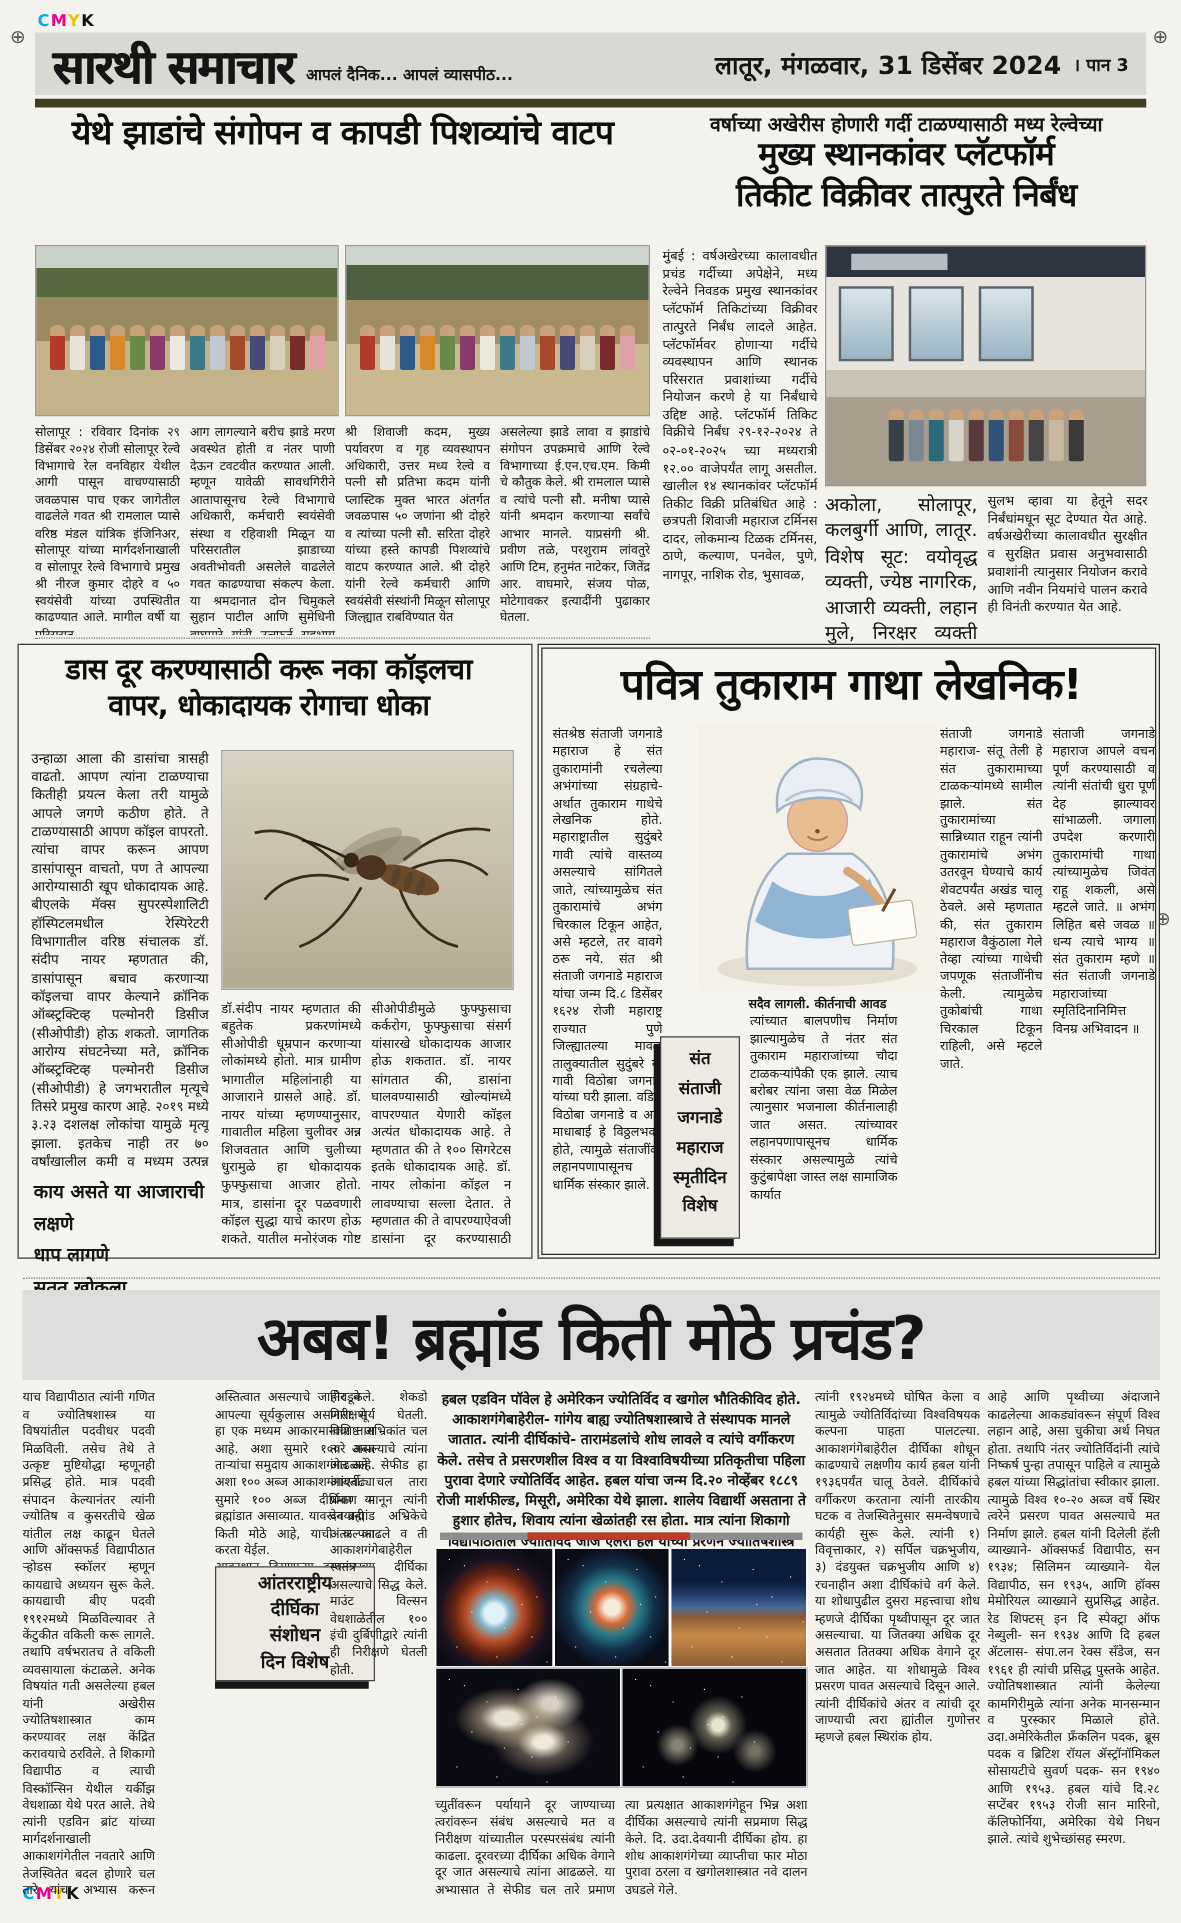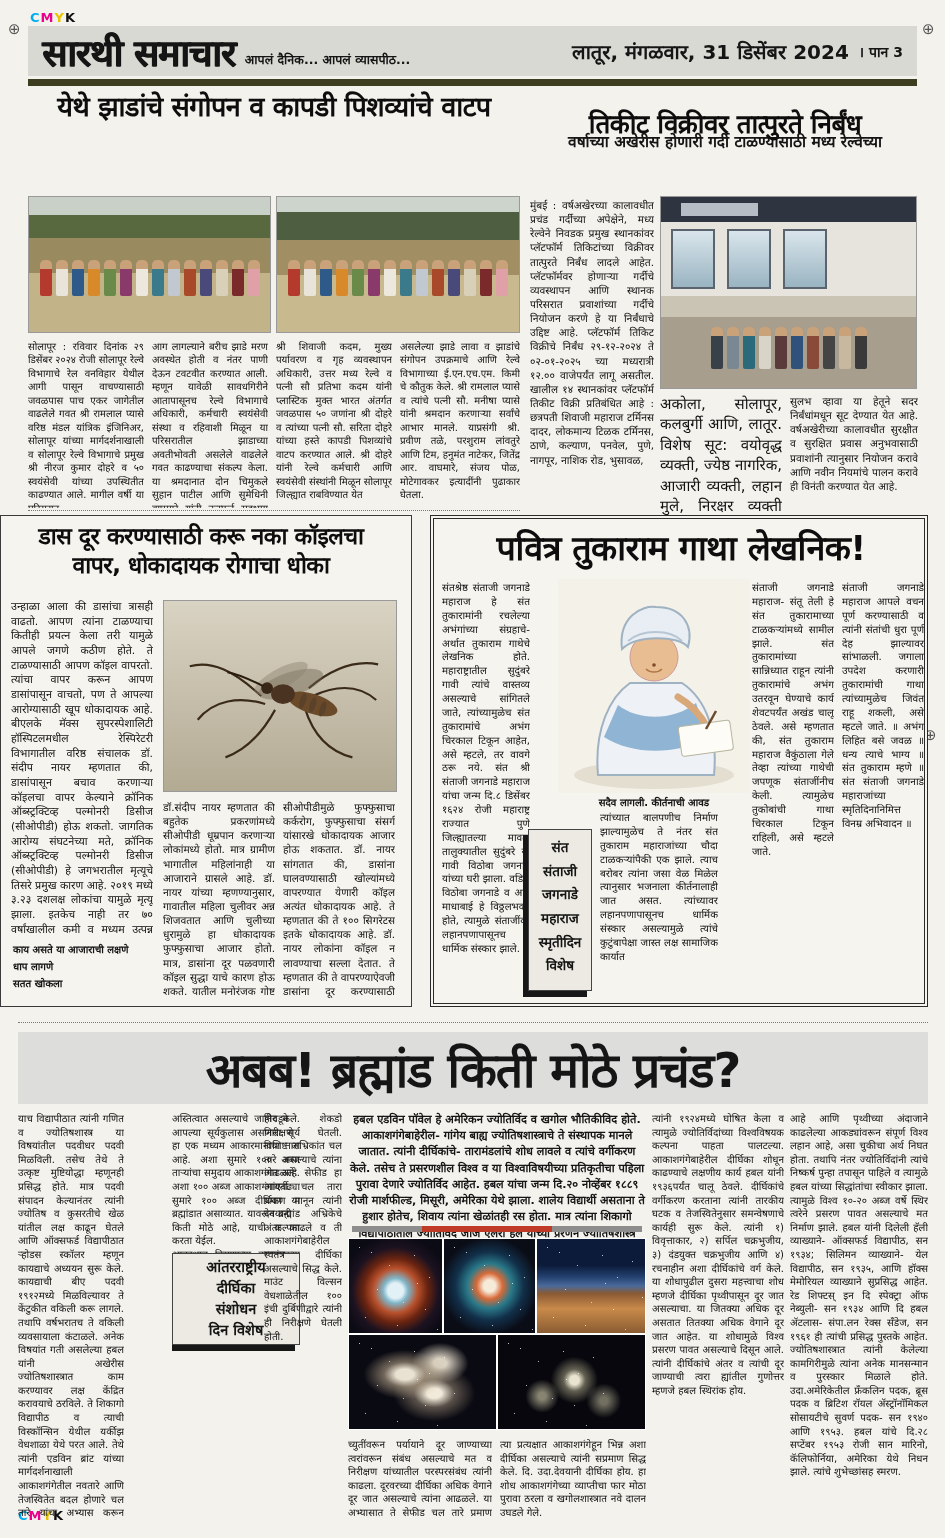--- a/index.html
+++ b/index.html
@@ -11,21 +11,21 @@
   
   .masthead{left:28px;top:26px;width:889px;height:50px;background:#d9d9d4;display:flex;align-items:center;padding:0 14px;box-sizing:border-box;}
   .mast-title{font-size:37px;font-weight:800;letter-spacing:-1px;text-shadow:1px 0 #111;white-space:nowrap;}
   .mast-tag{font-size:12.5px;font-weight:700;margin:16px 0 0 10px;white-space:nowrap;}
   .mast-date{margin-left:auto;font-size:20px;font-weight:800;white-space:nowrap;}
   .mast-page{font-size:14px;font-weight:700;margin-left:10px;}
   .rule{left:28px;top:79px;width:889px;height:7px;background:#3d3d20;}
   
   .hl{font-weight:800;text-align:center;letter-spacing:-0.5px;line-height:1.28;color:#0d0d0d;}
   .tree-hl{left:24px;top:90px;width:500px;font-size:27px;}
-  .rail-kicker{left:530px;top:88px;width:390px;font-size:15.5px;font-weight:600;text-align:center;margin-top:42px;}
+  .rail-kicker{left:530px;top:88px;width:390px;font-size:15.5px;font-weight:600;text-align:center;}
   .rail-hl{left:530px;top:108px;width:390px;font-size:26px;}
   
   .col{position:absolute;font-size:9.9px;line-height:1.36;text-align:justify;overflow:hidden;color:#111;}
   .dotted{position:absolute;border-top:1.5px dotted #777;height:0;}
   
   .photo{position:absolute;overflow:hidden;border:1px solid #999;box-sizing:border-box;}
   .photo-field1{background:linear-gradient(180deg,#c9d0c7 0 13%,#59693f 13% 30%,#9a8a60 30% 56%,#c3b389 56% 100%);}
   .photo-field2{background:linear-gradient(180deg,#cdd4cc 0 11%,#4e5e40 11% 32%,#a18e62 32% 58%,#c9b98e 58% 100%);}
   .crowd{position:absolute;left:0;right:0;bottom:24%;text-align:center;white-space:nowrap;}
   .pf{display:inline-block;width:12px;height:36px;border-radius:5px 5px 2px 2px;margin:0 2px;background:linear-gradient(#caa27a 0 9px,var(--c,#888) 9px);}
@@ -38,21 +38,21 @@
   .win{position:absolute;top:17%;width:17%;height:31%;background:linear-gradient(#d9e5eb,#9ab4c2);border:2px solid #5a646e;box-sizing:border-box;}
   .sign{position:absolute;top:3%;left:8%;width:30%;height:7%;background:#cfd6dd;opacity:.85;}
   .crowd-dark{bottom:8%;}
   .crowd-dark .pf{height:42px;}
   .crowd-dark .pf:nth-child(1){--c:#384048}.crowd-dark .pf:nth-child(2){--c:#7a8894}.crowd-dark .pf:nth-child(3){--c:#2a6a7a}
   .crowd-dark .pf:nth-child(4){--c:#d8d4c8}.crowd-dark .pf:nth-child(5){--c:#5a3a3a}.crowd-dark .pf:nth-child(6){--c:#30527a}
   .crowd-dark .pf:nth-child(7){--c:#8a4a3a}.crowd-dark .pf:nth-child(8){--c:#444}.crowd-dark .pf:nth-child(9){--c:#c8b8a0}
   .crowd-dark .pf:nth-child(10){--c:#3a3a3a}
   
   .boxed{position:absolute;box-sizing:border-box;background:#f5f4ef;}
-  .mosq-box{left:0;top:515px;width:412px;height:492px;border:1.5px solid #3a3a3a;}
+  .mosq-box{left:14px;top:515px;width:412px;height:492px;border:1.5px solid #3a3a3a;}
   .tuka-box{left:430px;top:515px;width:498px;height:492px;border:4px double #2a2a2a;}
   .mosq-hl{position:absolute;left:6px;top:6px;width:388px;font-size:23px;}
   .tuka-hl{position:absolute;left:6px;top:8px;width:482px;font-size:34px;}
   .side-box{position:absolute;background:#eceae2;border:1px solid #444;box-shadow:-5px 6px 0 #171717;text-align:center;font-weight:800;box-sizing:border-box;}
   .tuka-side{left:94px;top:310px;width:64px;height:162px;font-size:13.5px;line-height:1.75;padding-top:6px;}
   .uni-side{width:100%;height:92px;font-size:14.5px;line-height:1.45;padding-top:3px;margin:5px 0;break-inside:avoid;}
   
   .uni-band{left:18px;top:1032px;width:910px;height:72px;background:#dddddb;display:flex;align-items:center;justify-content:center;}
   .uni-hl{font-size:48px;font-weight:800;letter-spacing:-1px;}
   .uni-intro{position:absolute;left:348px;top:1112px;width:298px;font-size:11.2px;font-weight:700;line-height:1.45;text-align:center;}
@@ -63,21 +63,21 @@
   .g1{width:32%;height:50%;background:radial-gradient(circle at 50% 55%,#e2f1f6 0 11%,#7fb6c9 18%,#b8502c 32%,#6a2410 46%,#1c1220 62%,#0b0b14 80%);}
   .g2{width:31%;height:50%;background:radial-gradient(circle at 50% 50%,#f6ead9 0 9%,#d86a38 20%,#2a7a8a 34%,#12304a 52%,#0a0c16 75%);}
   .g3{width:37%;height:50%;background:linear-gradient(180deg,#0d1b3a 0 28%,#23406e 40%,#4a6a9a 50%,#8a5a34 58%,#c98a4a 74%,#8a5c32 100%);}
   .g4{width:50%;height:50%;background:radial-gradient(ellipse at 38% 42%,#e9e1d1 0 7%,rgba(200,180,150,.55) 16%,transparent 32%),radial-gradient(ellipse at 58% 62%,#f1e9d9 0 6%,rgba(185,165,140,.45) 17%,transparent 34%),radial-gradient(ellipse at 62% 30%,#d9d1c1 0 5%,transparent 22%),#0a0a12;}
   .g5{width:50%;height:50%;background:radial-gradient(circle at 52% 48%,#e8e4cf 0 5%,rgba(190,185,150,.5) 12%,transparent 26%),radial-gradient(circle at 30% 65%,rgba(220,215,180,.6) 0 3%,transparent 14%),radial-gradient(circle at 72% 70%,rgba(220,215,180,.5) 0 3%,transparent 14%),#07070d;}
   .stars{position:absolute;left:10px;top:8px;width:1px;height:1px;background:#fff;border-radius:50%;
     box-shadow:12px 5px 0 #fff,30px 18px 0 #e8e8ff,55px 8px 0 #fff,70px 30px 0 #fff8e0,18px 42px 0 #fff,44px 55px 0 #e8e8ff,66px 62px 0 #fff,85px 14px 0 #fff,6px 70px 0 #fff8e0,38px 78px 0 #fff,78px 82px 0 #e8e8ff,95px 50px 0 #fff,58px 36px 0 #fff;}
   
   .mosq-photo{position:absolute;left:162px;top:84px;width:234px;height:192px;border:1px solid #999;box-sizing:border-box;}
   .saint-illu{position:absolute;left:124px;top:60px;width:192px;height:214px;}
-  .symptoms{position:absolute;left:12px;top:425px;width:140px;font-size:10px;line-height:1.7;font-weight:600;}
+  .symptoms{position:absolute;left:12px;top:425px;width:140px;font-size:15px;line-height:1.7;font-weight:600;}
   .caption{font-size:10px;font-weight:700;text-align:center;}
   .wish{position:absolute;left:790px;top:1552px;width:138px;font-size:10px;font-weight:700;text-align:center;}
 </style>
 </head>
 <body>
 
 <span class="reg" style="left:8px;top:20px;">⊕</span>
 <span class="reg" style="left:922px;top:20px;">⊕</span>
 <span class="reg" style="left:924px;top:726px;">⊕</span>
 <div class="cmyk" style="left:30px;top:10px;">
@@ -105,20 +105,21 @@
   <div class="crowd"><span class="pf"></span><span class="pf"></span><span class="pf"></span><span class="pf"></span><span class="pf"></span><span class="pf"></span><span class="pf"></span><span class="pf"></span><span class="pf"></span><span class="pf"></span><span class="pf"></span><span class="pf"></span><span class="pf"></span><span class="pf"></span></div>
 </div>
 <div class="col" style="left:28px;top:340px;width:116px;height:168px;">सोलापूर : रविवार दिनांक २९ डिसेंबर २०२४ रोजी सोलापूर रेल्वे विभागाचे रेल वनविहार येथील आगी पासून वाचण्यासाठी जवळपास पाच एकर जागेतील वाढलेले गवत श्री रामलाल प्यासे वरिष्ठ मंडल यांत्रिक इंजिनिअर, सोलापूर यांच्या मार्गदर्शनाखाली व सोलापूर रेल्वे विभागाचे प्रमुख श्री नीरज कुमार दोहरे व ५० स्वयंसेवी यांच्या उपस्थितीत काढण्यात आले. मागील वर्षी या परिसरात</div>
 <div class="col" style="left:152px;top:340px;width:116px;height:168px;">आग लागल्याने बरीच झाडे मरण अवस्थेत होती व नंतर पाणी देऊन टवटवीत करण्यात आली. म्हणून यावेळी सावधगिरीने आतापासूनच रेल्वे विभागाचे अधिकारी, कर्मचारी स्वयंसेवी संस्था व रहिवाशी मिळून या परिसरातील झाडाच्या अवतीभोवती असलेले वाढलेले गवत काढण्याचा संकल्प केला. या श्रमदानात दोन चिमुकले सुहान पाटील आणि सुमेधिनी वाघमारे यांनी उत्स्फूर्त सहभाग नोंदवला.</div>
 <div class="col" style="left:276px;top:340px;width:116px;height:168px;">श्री शिवाजी कदम, मुख्य पर्यावरण व गृह व्यवस्थापन अधिकारी, उत्तर मध्य रेल्वे व पत्नी सौ प्रतिभा कदम यांनी प्लास्टिक मुक्त भारत अंतर्गत जवळपास ५० जणांना श्री दोहरे व त्यांच्या पत्नी सौ. सरिता दोहरे यांच्या हस्ते कापडी पिशव्यांचे वाटप करण्यात आले. श्री दोहरे यांनी रेल्वे कर्मचारी आणि स्वयंसेवी संस्थांनी मिळून सोलापूर जिल्ह्यात राबविण्यात येत</div>
 <div class="col" style="left:400px;top:340px;width:120px;height:168px;">असलेल्या झाडे लावा व झाडांचे संगोपन उपक्रमाचे आणि रेल्वे विभागाच्या ई.एन.एच.एम. किमी चे कौतुक केले. श्री रामलाल प्यासे व त्यांचे पत्नी सौ. मनीषा प्यासे यांनी श्रमदान करणाऱ्या सर्वांचे आभार मानले. याप्रसंगी श्री. प्रवीण तळे, परशुराम लांवतुरे आणि टिम, हनुमंत नाटेकर, जितेंद्र आर. वाघमारे, संजय पोळ, मोटेगावकर इत्यादींनी पुढाकार घेतला.</div>
 <div class="dotted" style="left:28px;top:510px;width:492px;"></div>
 
 <div class="abs rail-kicker">वर्षाच्या अखेरीस होणारी गर्दी टाळण्यासाठी मध्य रेल्वेच्या</div>
 <div class="abs hl rail-hl">
+  <div>मुख्य स्थानकांवर प्लॅटफॉर्म</div>
   <div>तिकीट विक्रीवर तात्पुरते निर्बंध</div>
 </div>
 <div class="photo photo-station" style="left:660px;top:196px;width:257px;height:193px;">
   <div class="sign"></div>
   <div class="win" style="left:4%;"></div>
   <div class="win" style="left:26%;"></div>
   <div class="win" style="left:48%;"></div>
   <div class="crowd crowd-dark"><span class="pf"></span><span class="pf"></span><span class="pf"></span><span class="pf"></span><span class="pf"></span><span class="pf"></span><span class="pf"></span><span class="pf"></span><span class="pf"></span><span class="pf"></span></div>
 </div>
 <div class="col" style="left:530px;top:198px;width:124px;height:328px;font-size:10.4px;">मुंबई : वर्षअखेरच्या कालावधीत प्रचंड गर्दीच्या अपेक्षेने, मध्य रेल्वेने निवडक प्रमुख स्थानकांवर प्लॅटफॉर्म तिकिटांच्या विक्रीवर तात्पुरते निर्बंध लादले आहेत. प्लॅटफॉर्मवर होणाऱ्या गर्दीचे व्यवस्थापन आणि स्थानक परिसरात प्रवाशांच्या गर्दीचे नियोजन करणे हे या निर्बंधाचे उद्दिष्ट आहे. प्लॅटफॉर्म तिकिट विक्रीचे निर्बंध २९-१२-२०२४ ते ०२-०१-२०२५ च्या मध्यरात्री १२.०० वाजेपर्यंत लागू असतील. खालील १४ स्थानकांवर प्लॅटफॉर्म तिकीट विक्री प्रतिबंधित आहे : छत्रपती शिवाजी महाराज टर्मिनस दादर, लोकमान्य टिळक टर्मिनस, ठाणे, कल्याण, पनवेल, पुणे, नागपूर, नाशिक रोड, भुसावळ,</div>

